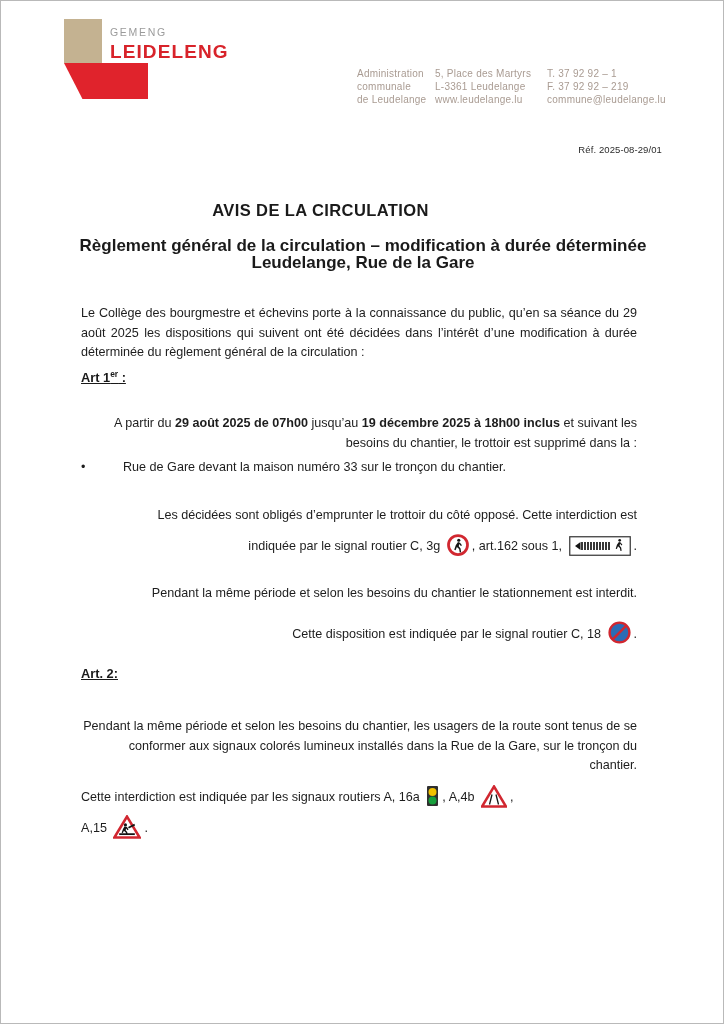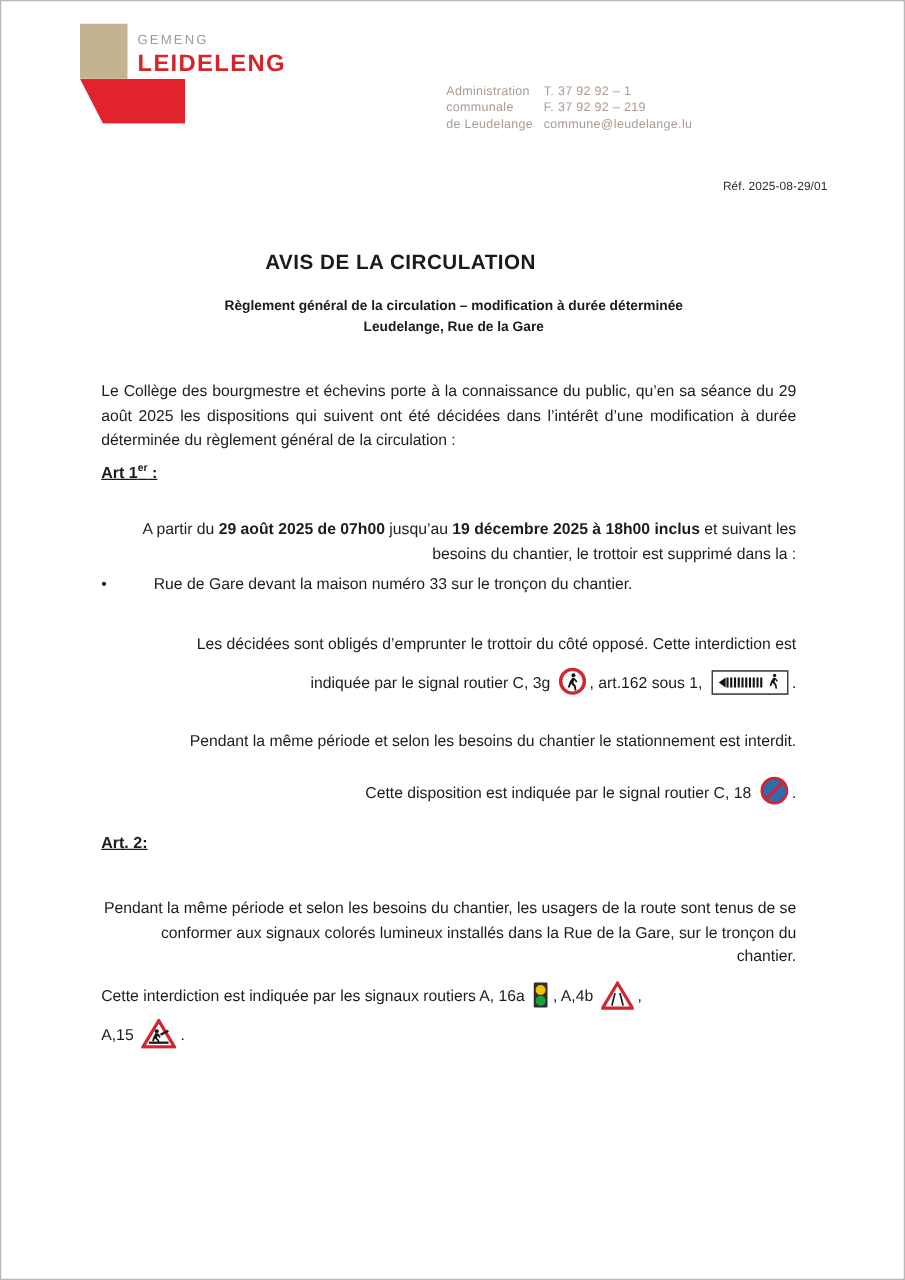--- a/index.html
+++ b/index.html
@@ -109,21 +109,21 @@
     font-weight: bold;
     letter-spacing: 0.4px;
     color: #1a1a1a;
   }
   .title-sub {
     position: absolute;
     left: 62px;
     top: 236px;
     width: 600px;
     text-align: center;
-    font-size: 11px;
+    font-size: 17px;
     font-weight: bold;
     line-height: 17px;
     color: #1a1a1a;
   }
   .para {
     position: absolute;
     left: 80px;
     width: 556px;
     font-size: 12.6px;
     line-height: 19.5px;
@@ -172,20 +172,25 @@
       <div class="logo-red"></div>
       <div class="logo-gemeng">GEMENG</div>
       <div class="logo-leideleng">LEIDELENG</div>
     </div>
 
     <div class="contact">
       <div class="contact-col c1">
         <div>Administration</div>
         <div>communale</div>
         <div>de Leudelange</div>
+      </div>
+      <div class="contact-col c2">
+        <div>5, Place des Martyrs</div>
+        <div>L-3361 Leudelange</div>
+        <div>www.leudelange.lu</div>
       </div>
       <div class="contact-col c3">
         <div>T. 37 92 92 – 1</div>
         <div>F. 37 92 92 – 219</div>
         <div>commune@leudelange.lu</div>
       </div>
     </div>
 
     <div class="refline">Réf. 2025-08-29/01</div>
   </div>

